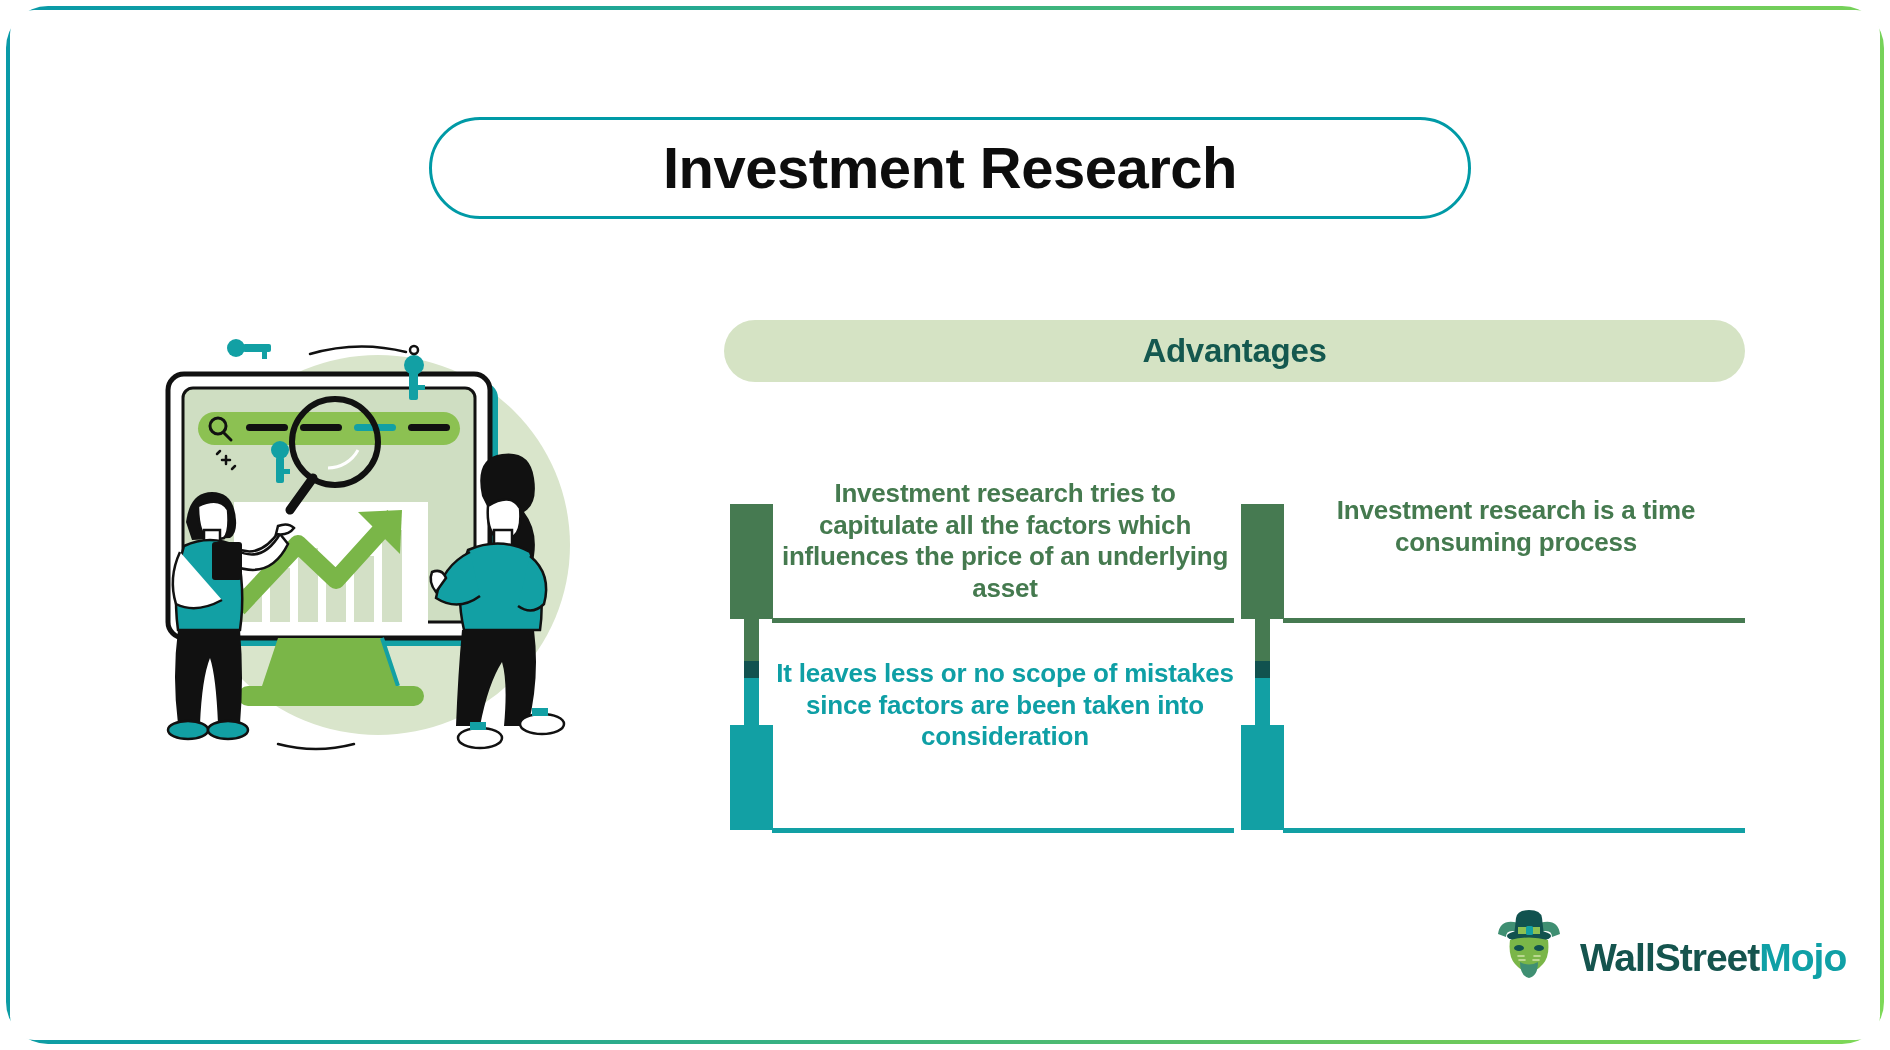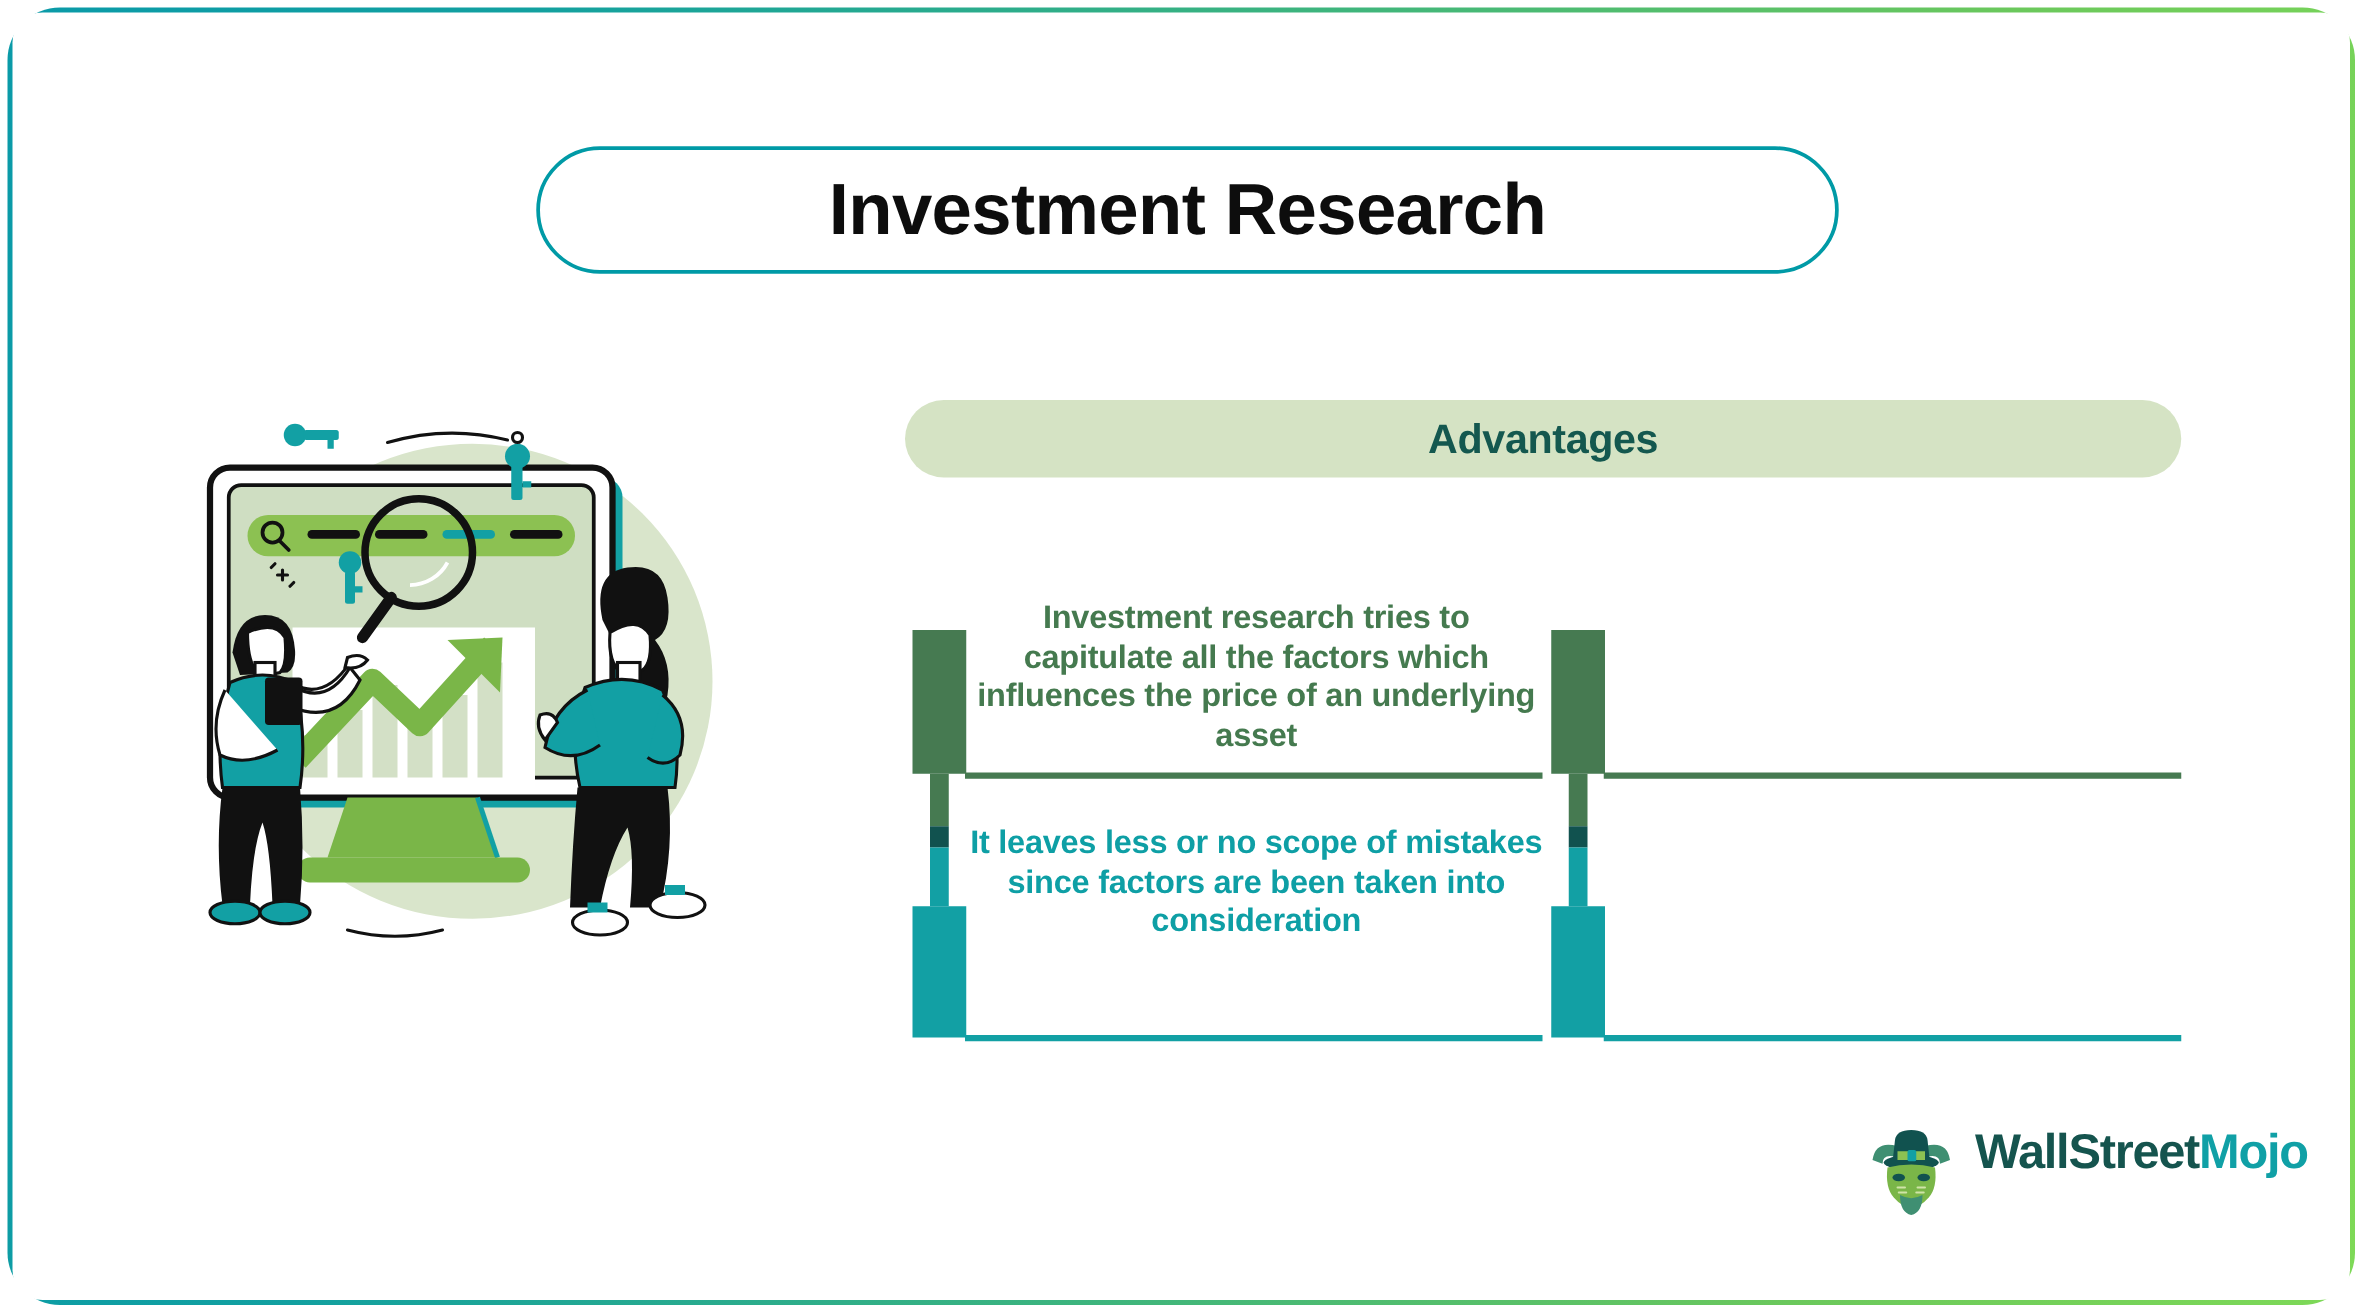--- a/index.html
+++ b/index.html
@@ -135,21 +135,21 @@
   #adv-item-1 { top:38px; }
   #adv-item-2 { top:218px; }
   #dis-item-1 { top:55px; }
   #dis-item-2 { top:235px; }
 
   
   #logo {
     position:absolute;
     left:1482px; top:890px;
     width:330px; height:80px;
-    display:flex; align-items:flex-start; gap:14px;
+    display:flex; align-items:flex-end; gap:14px;
   }
   #logo-mark { width:74px; height:74px; flex:0 0 auto; }
   #logo-wordmark { display:flex; align-items:center; font-size:39px; font-weight:800; letter-spacing:-1px; }
   .wm-dark { color:#15544e; }
   .wm-teal { color:#10a0a6; }
 </style>
 </head>
 <body>
 
 <div id="frame">
@@ -278,20 +278,21 @@
       <div class="bars">
         <div class="bar-wide-top"></div>
         <div class="stem-top"></div>
         <div class="joint"></div>
         <div class="stem-bottom"></div>
         <div class="bar-wide-bottom"></div>
       </div>
       <div class="rule rule-top"></div>
       <div class="rule rule-bottom"></div>
 
+      <div class="item-text item-green" id="dis-item-1">Investment research is a time consuming process</div>
     </div>
 
     <div id="logo">
       <span id="logo-mark">
         <svg viewBox="0 0 74 74" width="74" height="74" xmlns="http://www.w3.org/2000/svg">
 
           <path d="M6 28 q2 -14 16 -12 l20 4 -2 8 -18 -3 q-8 -1 -8 6 z" fill="#3f8f72"></path>
           <path d="M68 28 q-2 -14 -16 -12 l-20 4 2 8 18 -3 q8 -1 8 6 z" fill="#3f8f72"></path>
 
           <path d="M24 12 q1 -8 13 -8 q12 0 13 8 l2 18 -30 0 z" fill="#11524f"></path>

